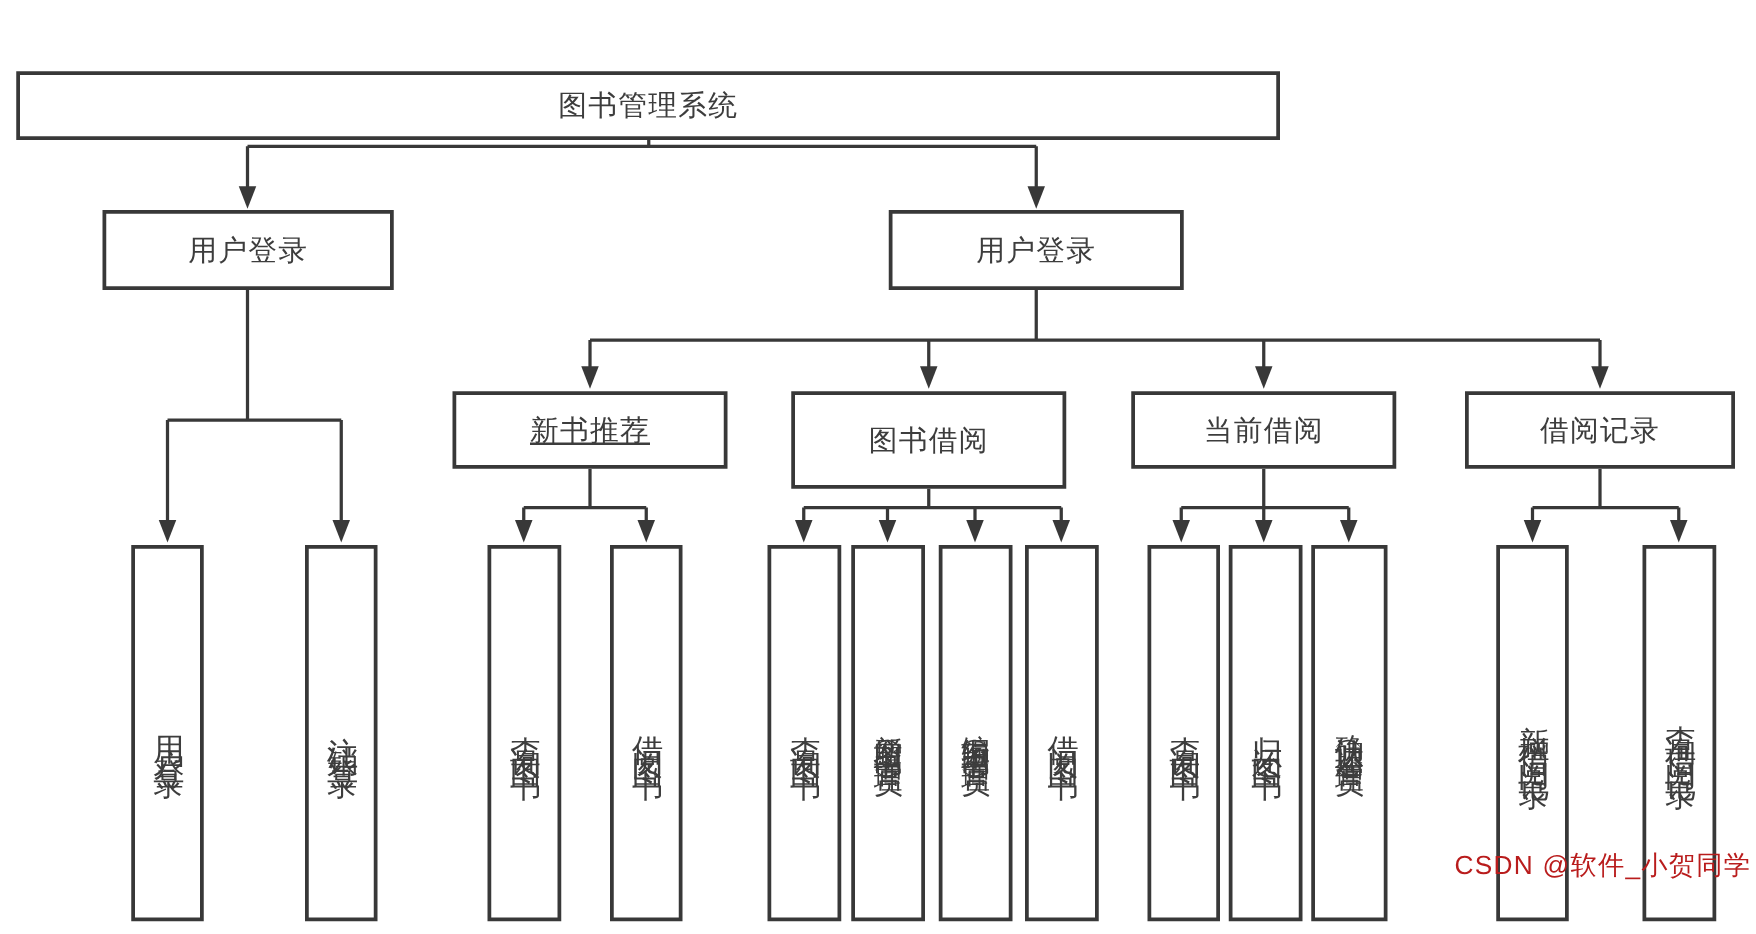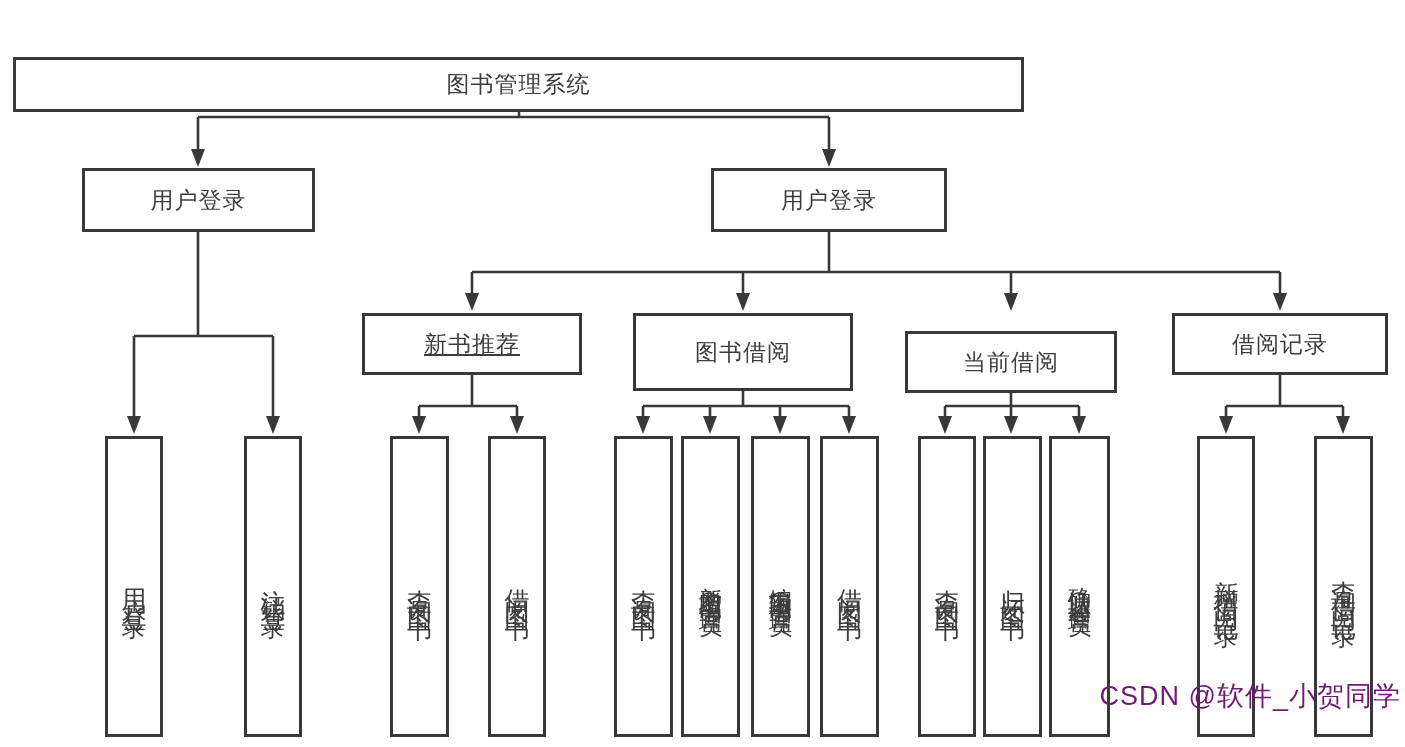--- a/index.html
+++ b/index.html
@@ -46,42 +46,42 @@
   .box.v.long span {
     font-size: 23px;
     letter-spacing: 4px;
   }
   
   #b-root      { left: 13px;  top: 13px;  width: 1011px; height: 55px; margin-top: 44px; }
   #b-login     { left: 82px;  top: 168px; width: 233px;  height: 64px; }
   #b-mgmt      { left: 711px; top: 168px; width: 236px;  height: 64px; }
   #b-recommend { left: 362px; top: 313px; width: 220px;  height: 62px; text-decoration: underline; }
   #b-borrow    { left: 633px; top: 313px; width: 220px;  height: 78px; }
-  #b-current   { left: 905px; top: 313px; width: 212px;  height: 62px; margin-top: 18px; }
+  #b-current   { left: 905px; top: 313px; width: 212px;  height: 62px; }
   #b-history   { left: 1172px;top: 313px; width: 216px;  height: 62px; }
   
   #f1  { left: 105px;  width: 58px; }
   #f2  { left: 244px;  width: 58px; }
   #f3  { left: 390px;  width: 59px; }
   #f4  { left: 488px;  width: 58px; }
   #f5  { left: 614px;  width: 59px; }
   #f6  { left: 681px;  width: 59px; }
   #f7  { left: 751px;  width: 59px; }
   #f8  { left: 820px;  width: 59px; }
   #f9  { left: 918px;  width: 58px; }
   #f10 { left: 983px;  width: 59px; }
   #f11 { left: 1049px; width: 61px; }
   #f12 { left: 1197px; width: 58px; }
   #f13 { left: 1314px; width: 59px; }
   .watermark {
     position: absolute;
     right: 4px;
     top: 678px;
-    font-size: 27px;
-    color: #701a75;
+    font-size: 21px;
+    color: #b91c1c;
     letter-spacing: 1px;
     z-index: 5;
     white-space: nowrap;
   }
 </style>
 </head>
 <body>
 
 <div class="canvas">
 

